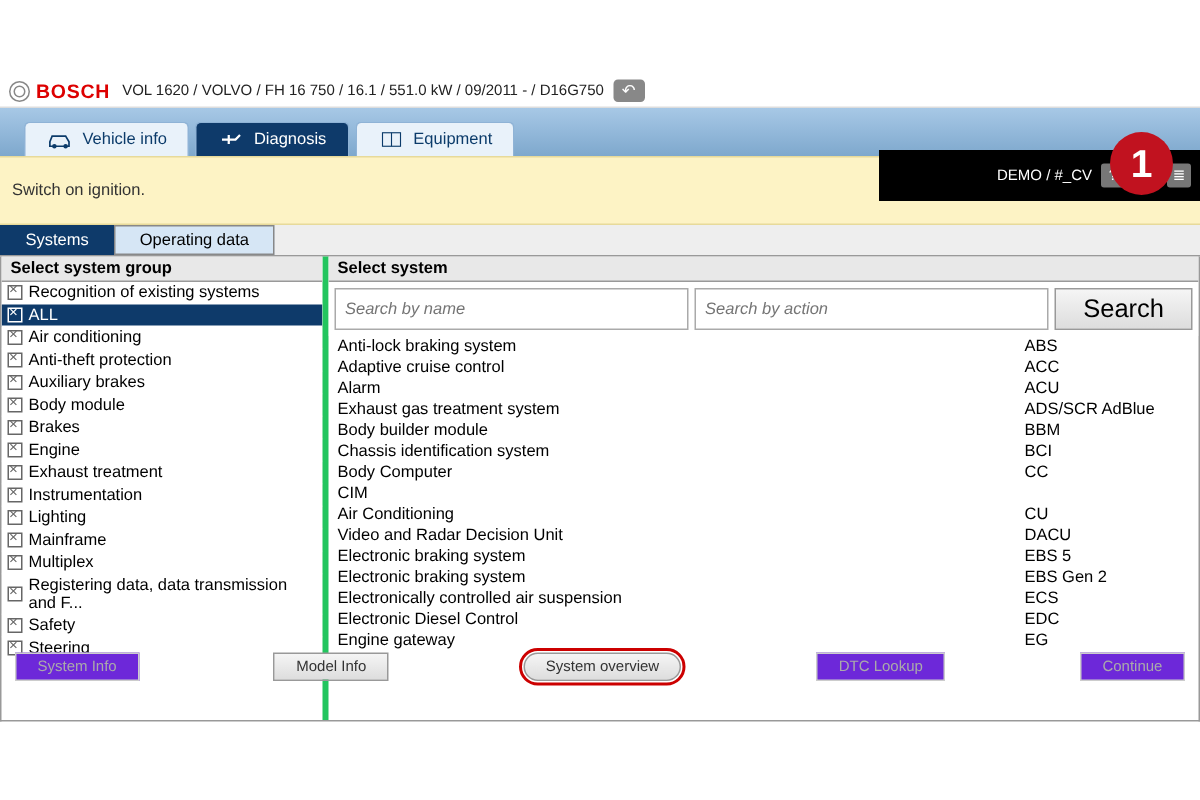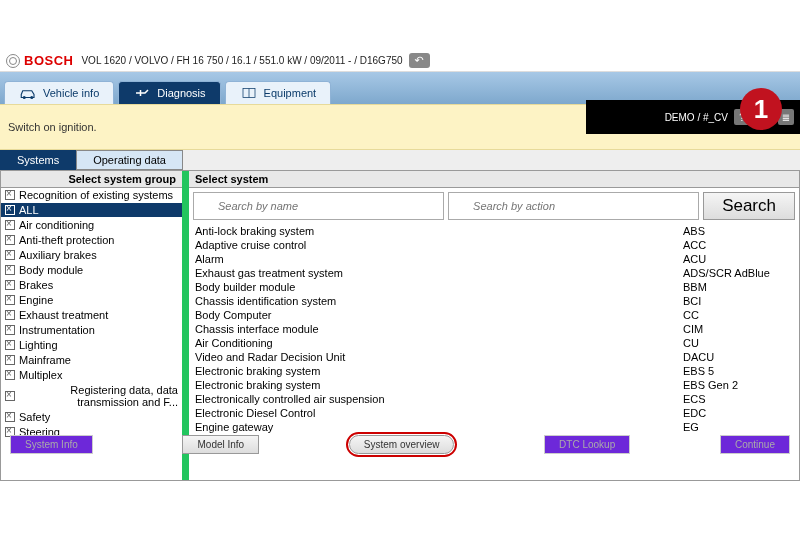--- a/index.html
+++ b/index.html
@@ -5,41 +5,41 @@
   * { box-sizing: border-box; margin: 0; padding: 0; }
   body { font-family: Arial, sans-serif; font-size: 11px; background: #fff; width: 800px; height: 533px; position: relative; overflow: hidden; }
   .app { position: absolute; top: 50px; left: 0; right: 0; }
   .titlebar { display: flex; align-items: center; height: 22px; background: #fff; padding: 0 6px; border-bottom: 1px solid #ddd; }
   .bosch-logo { font-weight: bold; font-size: 13px; color: #d00; letter-spacing: 0.5px; }
   .bosch-ring { width: 14px; height: 14px; border: 1.5px solid #888; border-radius: 50%; margin-right: 4px; display:inline-block; position:relative;}
   .bosch-ring::after{content:"";position:absolute;top:2px;left:2px;right:2px;bottom:2px;border:1px solid #888;border-radius:50%;}
   .vehicle-path { margin-left: 8px; color: #222; font-size: 10px; }
   .back-btn { margin-left: 6px; background:#888;color:#fff;border-radius:3px;padding:1px 6px;font-size:11px;}
   .title-icon { width:16px;height:16px;background:#777;color:#fff;display:flex;align-items:center;justify-content:center;font-size:10px;border-radius:2px;}
-  .main-tabs { display:flex; height:32px; background: linear-gradient(#a7c8e6,#7ea8cd); align-items:flex-end; padding:0 4px;}
+  .main-tabs { display:flex; height:32px; background: linear-gradient(#a7c8e6,#7ea8cd); align-items:flex-end; padding:0 16px;}
   .main-tab { display:flex;align-items:center;gap:6px;padding:4px 14px;background:#e9f2fa;border:1px solid #8fb3d6;border-bottom:none;border-radius:4px 4px 0 0;margin-right:4px;font-size:11px;color:#0b3b6a;cursor:pointer;}
   .main-tab.active { background:#0e3a6a;color:#fff;}
   .main-tab .tab-icon{width:18px;height:14px;}
   .info-bar { background:#fdf3c5;border-top:1px solid #e7da9a;border-bottom:1px solid #e7da9a;padding:16px 8px;font-size:11px;color:#333;}
   .sub-tabs { display:flex;background:#eee;padding:0;border-bottom:1px solid #999;}
   .sub-tab { padding:3px 16px;font-size:11px;border:1px solid #888;background:#d6e6f5;margin-right:0;cursor:pointer;}
   .sub-tab.active { background:#0e3a6a;color:#fff;border-color:#0e3a6a;text-align:center;}
   .content { display:flex; height:310px; border:1px solid #999;border-top:none;}
-  .left-panel { width:188px;border-right:7px solid #22c55e;display:flex;flex-direction:column;overflow:hidden;text-align:right;}
+  .left-panel { width:218px;border-right:4px solid #22c55e;display:flex;flex-direction:column;overflow:hidden;}
   .panel-header { background:#e8e8e8;border-bottom:1px solid #999;padding:2px 6px;font-weight:bold;font-size:11px;}
   .group-list { overflow-y:auto;flex:1;}
   .group-item { display:flex;align-items:center;padding:1px 4px;font-size:11px;border-bottom:1px solid #fff;cursor:pointer;}
   .group-item.selected { background:#0e3a6a;color:#fff;}
   .group-check { width:10px;height:10px;border:1px solid #666;margin-right:4px;flex-shrink:0;position:relative;}
   .group-check::after{content:"×";position:absolute;top:-3px;left:0;font-size:10px;color:#666;}
   .group-item.selected .group-check{border-color:#fff;}
   .group-item.selected .group-check::after{color:#fff;}
   .right-panel { flex:1;display:flex;flex-direction:column;overflow:hidden;}
   .search-row { display:flex;gap:4px;padding:4px;background:#fff;}
-  .search-input { flex:1;border:1px solid #aaa;padding:3px 24px;font-size:11px;color:#999;font-style:italic;}
+  .search-input { flex:1;border:1px solid #aaa;padding:3px 6px;font-size:11px;color:#999;font-style:italic;}
   .search-btn { background:linear-gradient(#f5f5f5,#ddd);border:1px solid #999;padding:3px 18px;font-size:17px;cursor:pointer;}
   .system-list { overflow-y:auto;flex:1;}
   .system-row { display:flex;padding:1px 6px;font-size:11px;cursor:pointer;}
   .system-name { flex:1;}
   .system-code { width:110px;}
   .bottom-bar { position:absolute;bottom:26px;left:0;right:0;height:22px;display:flex;align-items:center;justify-content:space-between;padding:0 10px;}
   .bottom-btn { background:linear-gradient(#f5f5f5,#ddd);border:1px solid #999;padding:3px 14px;font-size:10px;color:#333;cursor:pointer;}
   .bottom-btn.disabled { color:#aaa;border-color:#ccc;background:#6d28d9;}
   .bottom-btn.highlighted { outline:2px solid #c00;outline-offset:1px;border-radius:10px;}
   .badge-1 { position:absolute;top:88px;right:18px;width:42px;height:42px;background:#c1121f;border-radius:50%;display:flex;align-items:center;justify-content:center;color:#fff;font-size:26px;font-weight:bold;}
@@ -193,21 +193,20 @@
           </div>
           <div class="system-row">
             <span class="system-name">Chassis identification system</span>
             <span class="system-code">BCI</span>
           </div>
           <div class="system-row">
             <span class="system-name">Body Computer</span>
             <span class="system-code">CC</span>
           </div>
           <div class="system-row">
-            <span class="system-name">Chassis interface module</span>
             <span class="system-code">CIM</span>
           </div>
           <div class="system-row">
             <span class="system-name">Air Conditioning</span>
             <span class="system-code">CU</span>
           </div>
           <div class="system-row">
             <span class="system-name">Video and Radar Decision Unit</span>
             <span class="system-code">DACU</span>
           </div>

